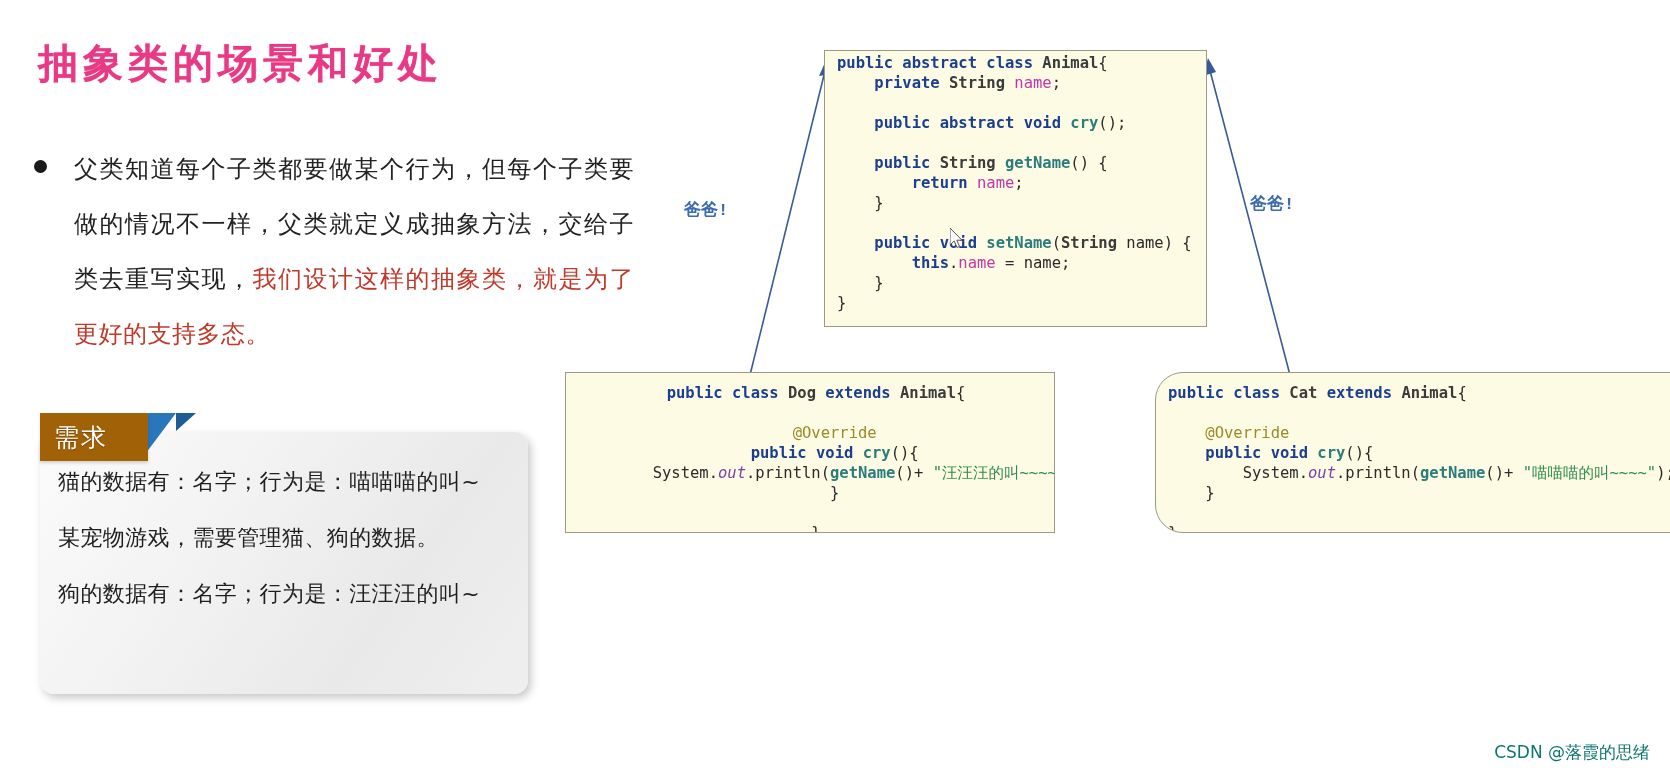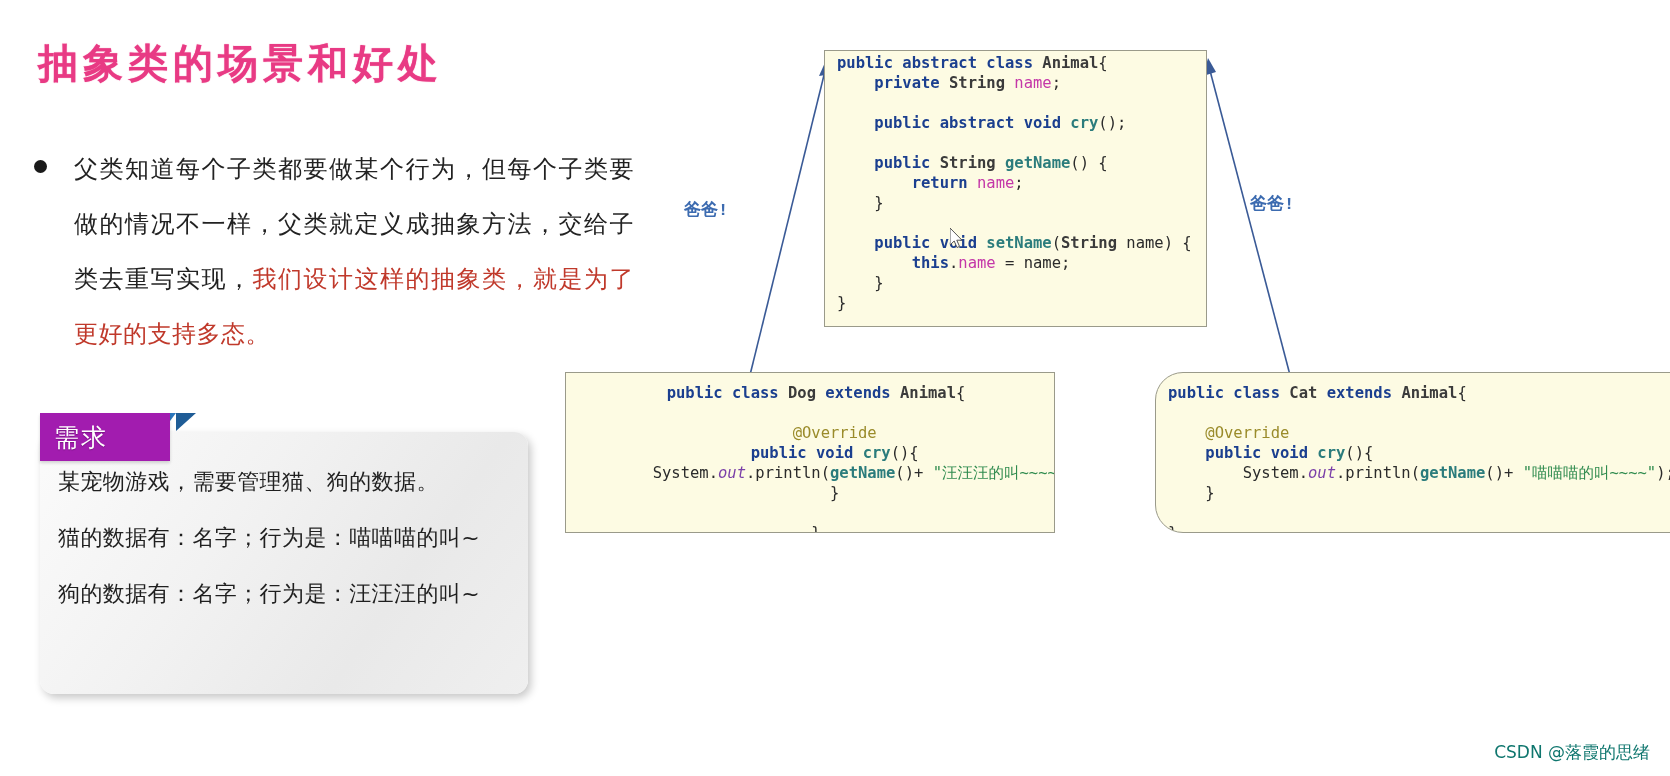--- a/index.html
+++ b/index.html
@@ -54,22 +54,22 @@
   }
   .req-line{
     font-family:"DejaVu Sans","Liberation Sans",sans-serif;
     font-size:22px;color:#1f1f1f;
     line-height:56px;
     white-space:nowrap;
     letter-spacing:0.4px;
   }
   .req-tab{
     position:absolute;left:40px;top:413px;
-    width:130px;height:48px;
-    background:#a21caf;
+    width:108px;height:48px;
+    background:#a16207;
     display:flex;align-items:center;
     box-shadow:0 2px 3px rgba(0,0,0,.16);
   }
   .req-tab-label{
     color:#ffffff;font-size:25px;letter-spacing:2px;
     font-family:"DejaVu Sans","Liberation Sans",sans-serif;
     margin-left:14px;
     text-shadow:0 1px 1px rgba(0,0,0,.25);
   }
   .req-tab-fold{
@@ -143,22 +143,22 @@
 
   <div class="bullet-wrap">
     <div class="bullet-dot"></div>
     <div class="para">
       <span>父类知道每个子类都要做某个行为，但每个子类要</span><span>做的情况不一样，父类就定义成抽象方法，交给子</span><span>类去重写实现，</span><span class="hl">我们设计这样的抽象类，就是为了</span><span class="hl">更好的支持多态。</span>
     </div>
   </div>
 
   <div class="req-card">
     <div class="req-card-inner">
+      <div class="req-line">猫的数据有：名字；行为是：喵喵喵的叫~</div>
       <div class="req-line">某宠物游戏，需要管理猫、狗的数据。</div>
-      <div class="req-line">猫的数据有：名字；行为是：喵喵喵的叫~</div>
       <div class="req-line">狗的数据有：名字；行为是：汪汪汪的叫~</div>
     </div>
   </div>
   <div class="req-tab-slant"></div>
   <div class="req-tab">
     <span class="req-tab-label">需求</span>
   </div>
   <div class="req-tab-fold"></div>
 
   <svg class="arrow-svg" viewBox="0 0 1670 776">

